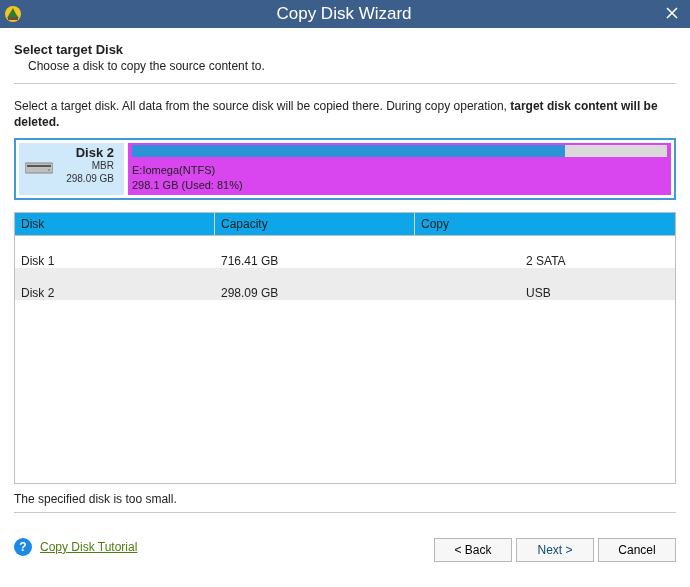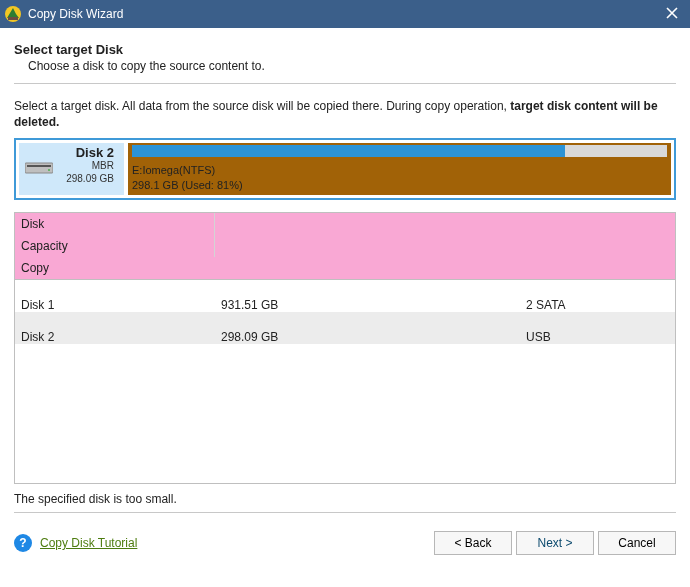--- a/index.html
+++ b/index.html
@@ -17,21 +17,21 @@
     background: #3b5f8a;
     color: #fff;
     display: flex;
     align-items: center;
     padding: 0 6px 0 4px;
   }
   .titlebar .app-icon {
     width: 18px; height: 18px; margin-right: 6px;
     display: inline-flex; align-items: center; justify-content: center;
   }
-  .titlebar .title { flex: 1; font-size: 12px; }
+  .titlebar .title { flex: 1; font-size: 17px; text-align: center; }
   .titlebar .close {
     font-size: 16px; line-height: 1; padding: 2px 6px; cursor: pointer;
   }
   .content { padding: 14px 14px 10px 14px; }
   .heading { font-weight: 700; font-size: 13px; margin-bottom: 2px; }
   .subheading { margin: 0 0 10px 14px; }
   .hr { border: 0; border-top: 1px solid #c8c8c8; margin: 8px 0 14px 0; }
   .instruction { margin-bottom: 8px; line-height: 1.35; }
   .instruction .bold { font-weight: 700; }
 
@@ -50,44 +50,43 @@
     display: flex; flex-direction: column; align-items: flex-end;
     padding: 2px 10px 2px 4px;
     position: relative;
   }
   .selected-disk .left .disk-icon {
     position: absolute; left: 6px; top: 18px;
   }
   .selected-disk .name { font-weight: 700; font-size: 13px; }
   .selected-disk .info { font-size: 10px; line-height: 1.25; color: #333; }
   .selected-disk .right {
-    flex: 1; background: #a16207; padding: 2px 4px 2px 4px;
+    flex: 1; background: #d946ef; padding: 2px 4px 2px 4px;
     display: flex; flex-direction: column; justify-content: flex-start;
   }
   .bar-track {
     width: 100%; height: 12px; background: #d9d9d9; position: relative;
     margin-bottom: 6px;
   }
   .bar-fill {
     position: absolute; left:0; top:0; bottom:0;
     background: #2c93d6;
   }
   .part-label { font-size: 11px; line-height: 1.3; }
 
   .disk-table {
     border: 1px solid #bfbfbf;
     height: 272px;
     overflow: hidden;
   }
   .disk-table .hdr {
     display: flex;
     border-bottom: 1px solid #bfbfbf;
-    background: #f9a8d4;
+    background: #0ea5e9;
     font-size: 12px;
-    flex-direction: column;
   }
   .disk-table .hdr > div {
     padding: 4px 6px;
     border-right: 1px solid #d4d4d4;
   }
   .disk-table .hdr > div:last-child { border-right: none; }
   .col-disk  { width: 200px; }
   .col-cap   { width: 200px; }
   .col-model { flex: 1; position: relative; }
   .disk-table .row {
@@ -110,20 +109,21 @@
     display: inline-flex; align-items: center; justify-content: center;
     font-size: 12px; margin-right: 8px;
   }
   .footer a { color: #4d7c0f; font-size: 12px; }
   .footer .spacer { flex: 1; }
   .btn {
     min-width: 78px; height: 24px;
     border: 1px solid #b7b7b7; background: #f7f7f7;
     font-size: 12px; cursor: pointer; margin-left: 4px;
     padding: 0 10px;
+    margin-top: 7px;
   }
   .btn:disabled { color: #0c4a6e; cursor: default; }
 </style>
 </head>
 <body>
 
 <div class="titlebar">
   <span class="app-icon">
     <svg width="18" height="18" viewBox="0 0 18 18">
       <circle cx="9" cy="9" r="8" fill="#f3c623"></circle>
@@ -172,21 +172,21 @@
 
   <div class="disk-table">
     <div class="hdr">
       <div class="col-disk">Disk</div>
       <div class="col-cap">Capacity</div>
       <div class="col-model">Copy</div>
     </div>
     <div id="table-body">
         <div class="row">
           <div class="col-disk">Disk 1</div>
-          <div class="col-cap">931.51 GB</div>
+          <div class="col-cap">716.41 GB</div>
           <div class="col-model"><span class="model-hidden"></span><span class="model-bus">2 SATA</span></div>
         </div>
         <div class="row sel">
           <div class="col-disk">Disk 2</div>
           <div class="col-cap">298.09 GB</div>
           <div class="col-model"><span class="model-hidden"></span><span class="model-bus">USB</span></div>
         </div>
       </div>
   </div>
 

